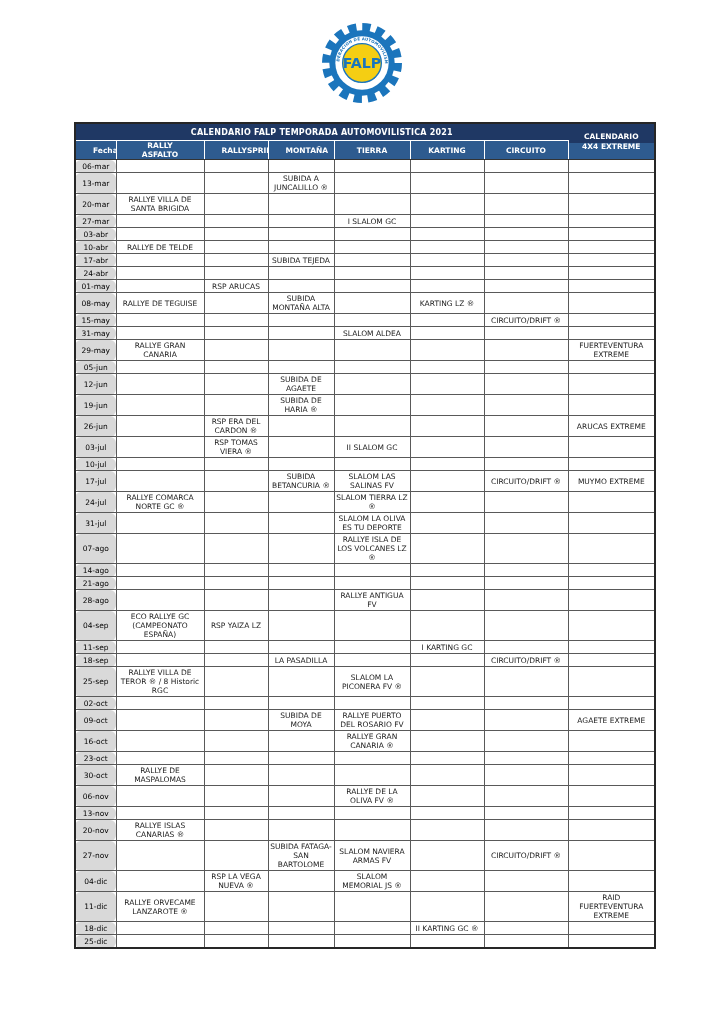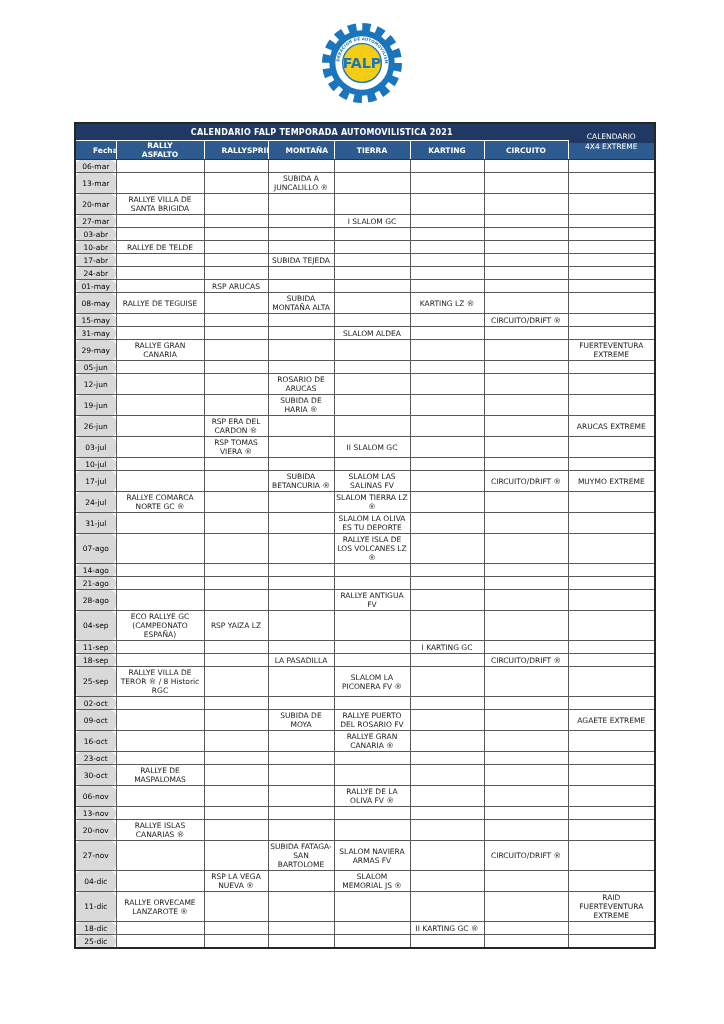--- a/index.html
+++ b/index.html
@@ -34,21 +34,21 @@
     font-weight:bold;
     height:14px;
     letter-spacing:0.2px;
     border:1px solid #1F3864;
     border-bottom:1px solid #ffffff;
   }
   th.corner {
     background:linear-gradient(to bottom, #1F3864 0%, #1F3864 54%, #2E5B8F 54%, #2E5B8F 100%);
     color:#ffffff;
     font-size:7.5px;
-    font-weight:normal;
+    font-weight:bold;
     line-height:1.3;
     border-left:1px solid #ffffff;
     border-bottom:1px solid #333333;
     padding:0;
   }
   tr.cols-row th {
     background:#2E5B8F;
     color:#ffffff;
     font-size:7.5px;
     font-weight:bold;
@@ -265,21 +265,21 @@
           <td></td>
           <td></td>
           <td></td>
           <td></td>
           <td></td>
         </tr>
         <tr>
           <td class="date">12-jun</td>
           <td></td>
           <td></td>
-          <td>ROSARIO DE ARUCAS</td>
+          <td>SUBIDA DE AGAETE</td>
           <td></td>
           <td></td>
           <td></td>
           <td></td>
         </tr>
         <tr>
           <td class="date">19-jun</td>
           <td></td>
           <td></td>
           <td>SUBIDA DE HARIA ®</td>

